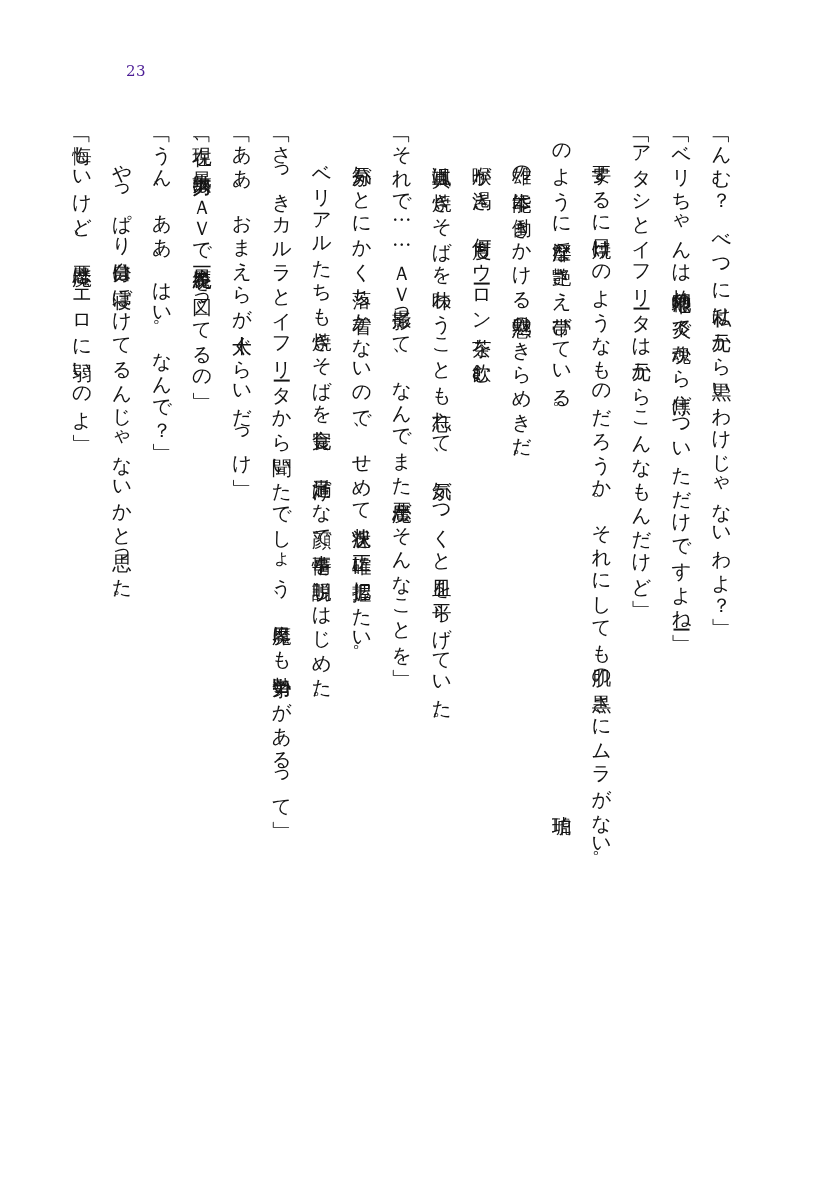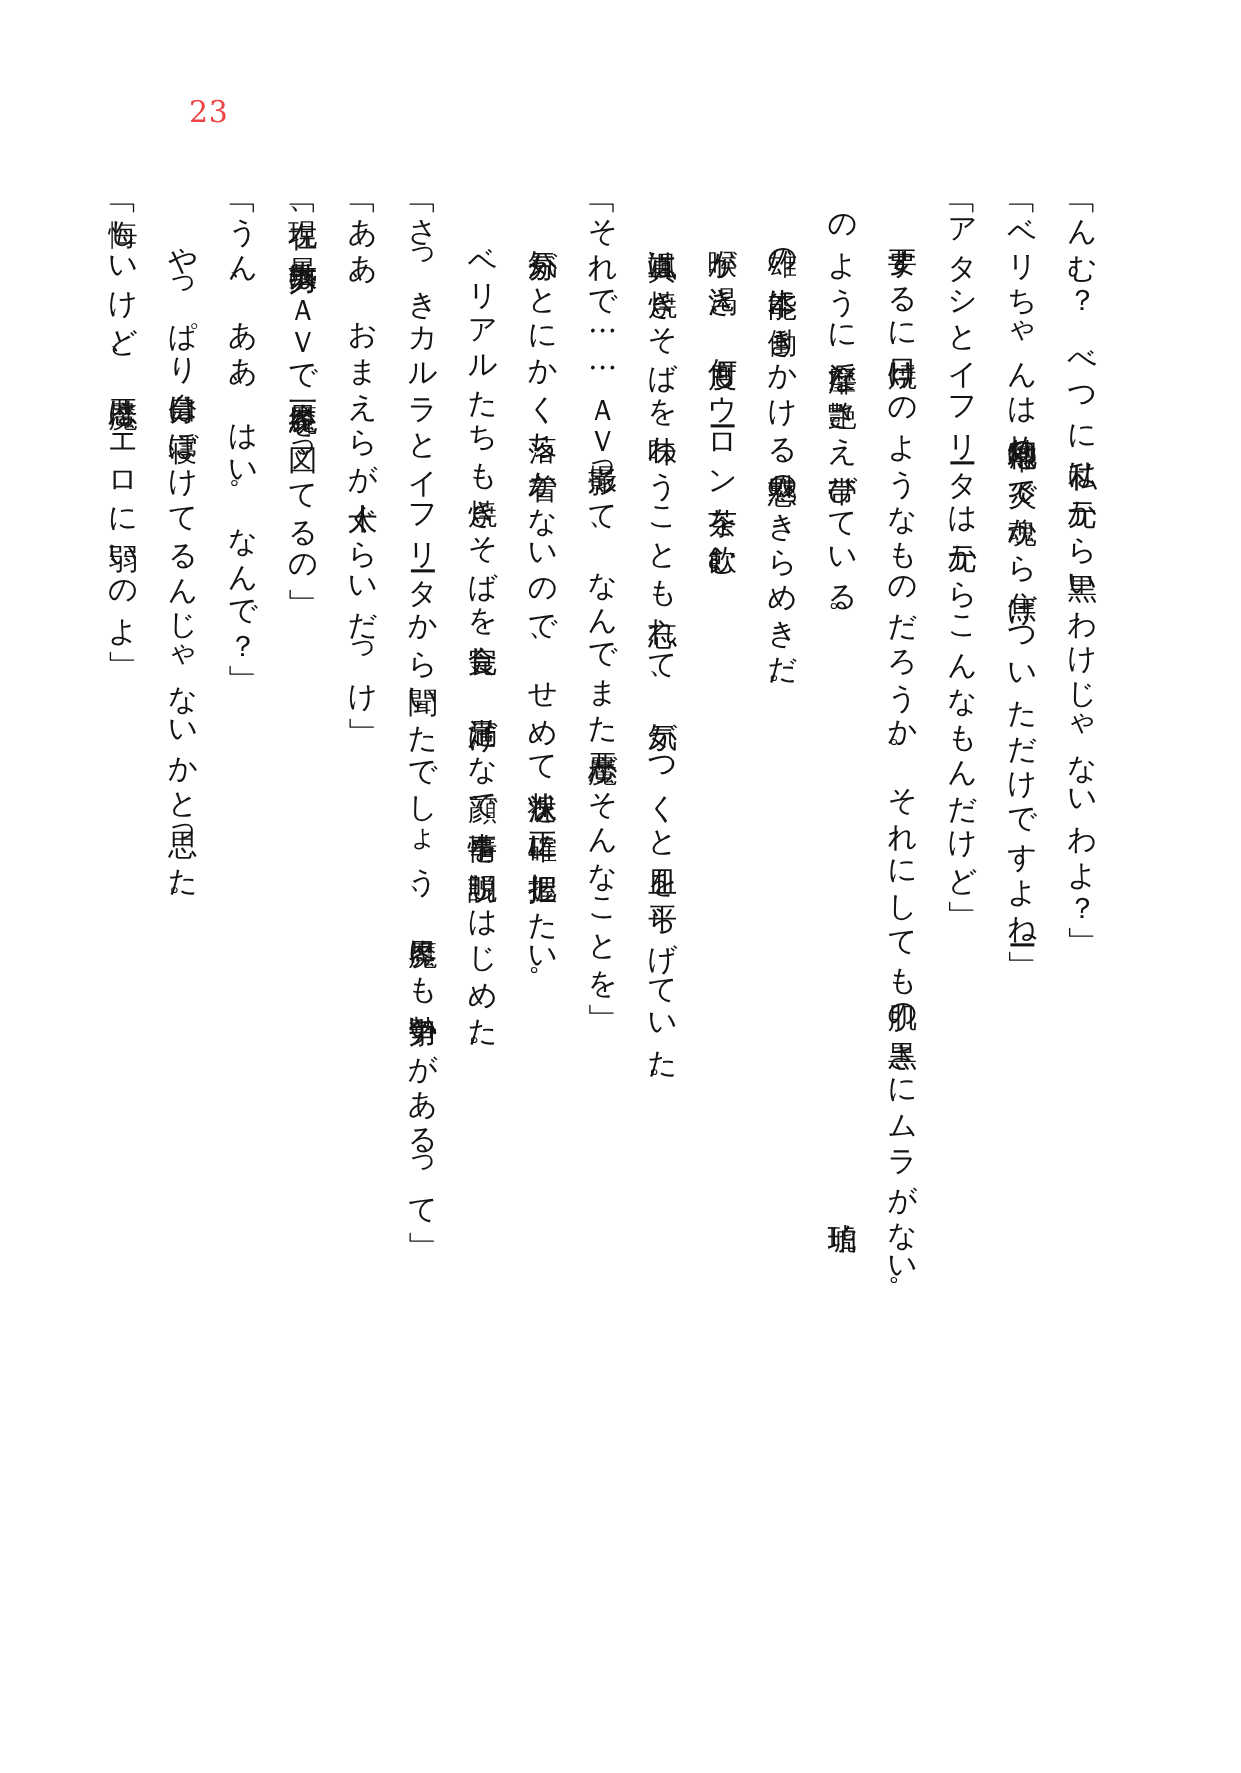--- a/index.html
+++ b/index.html
@@ -15,23 +15,23 @@
     position: relative;
     width: 827px;
     height: 1182px;
     background: #ffffff;
     overflow: hidden;
   }
   .page-number {
     position: absolute;
     top: 62px;
     left: 126px;
-    font-size: 20px;
+    font-size: 15px;
     letter-spacing: 0.5px;
-    color: #ef4444;
+    color: #4c1d95;
     font-family: "DejaVu Serif", "Liberation Serif", serif;
   }
   .body-text {
     position: absolute;
     top: 130px;
     right: 86px;
     height: 940px;
     width: 640px;
     writing-mode: vertical-rl;
     text-orientation: upright;

